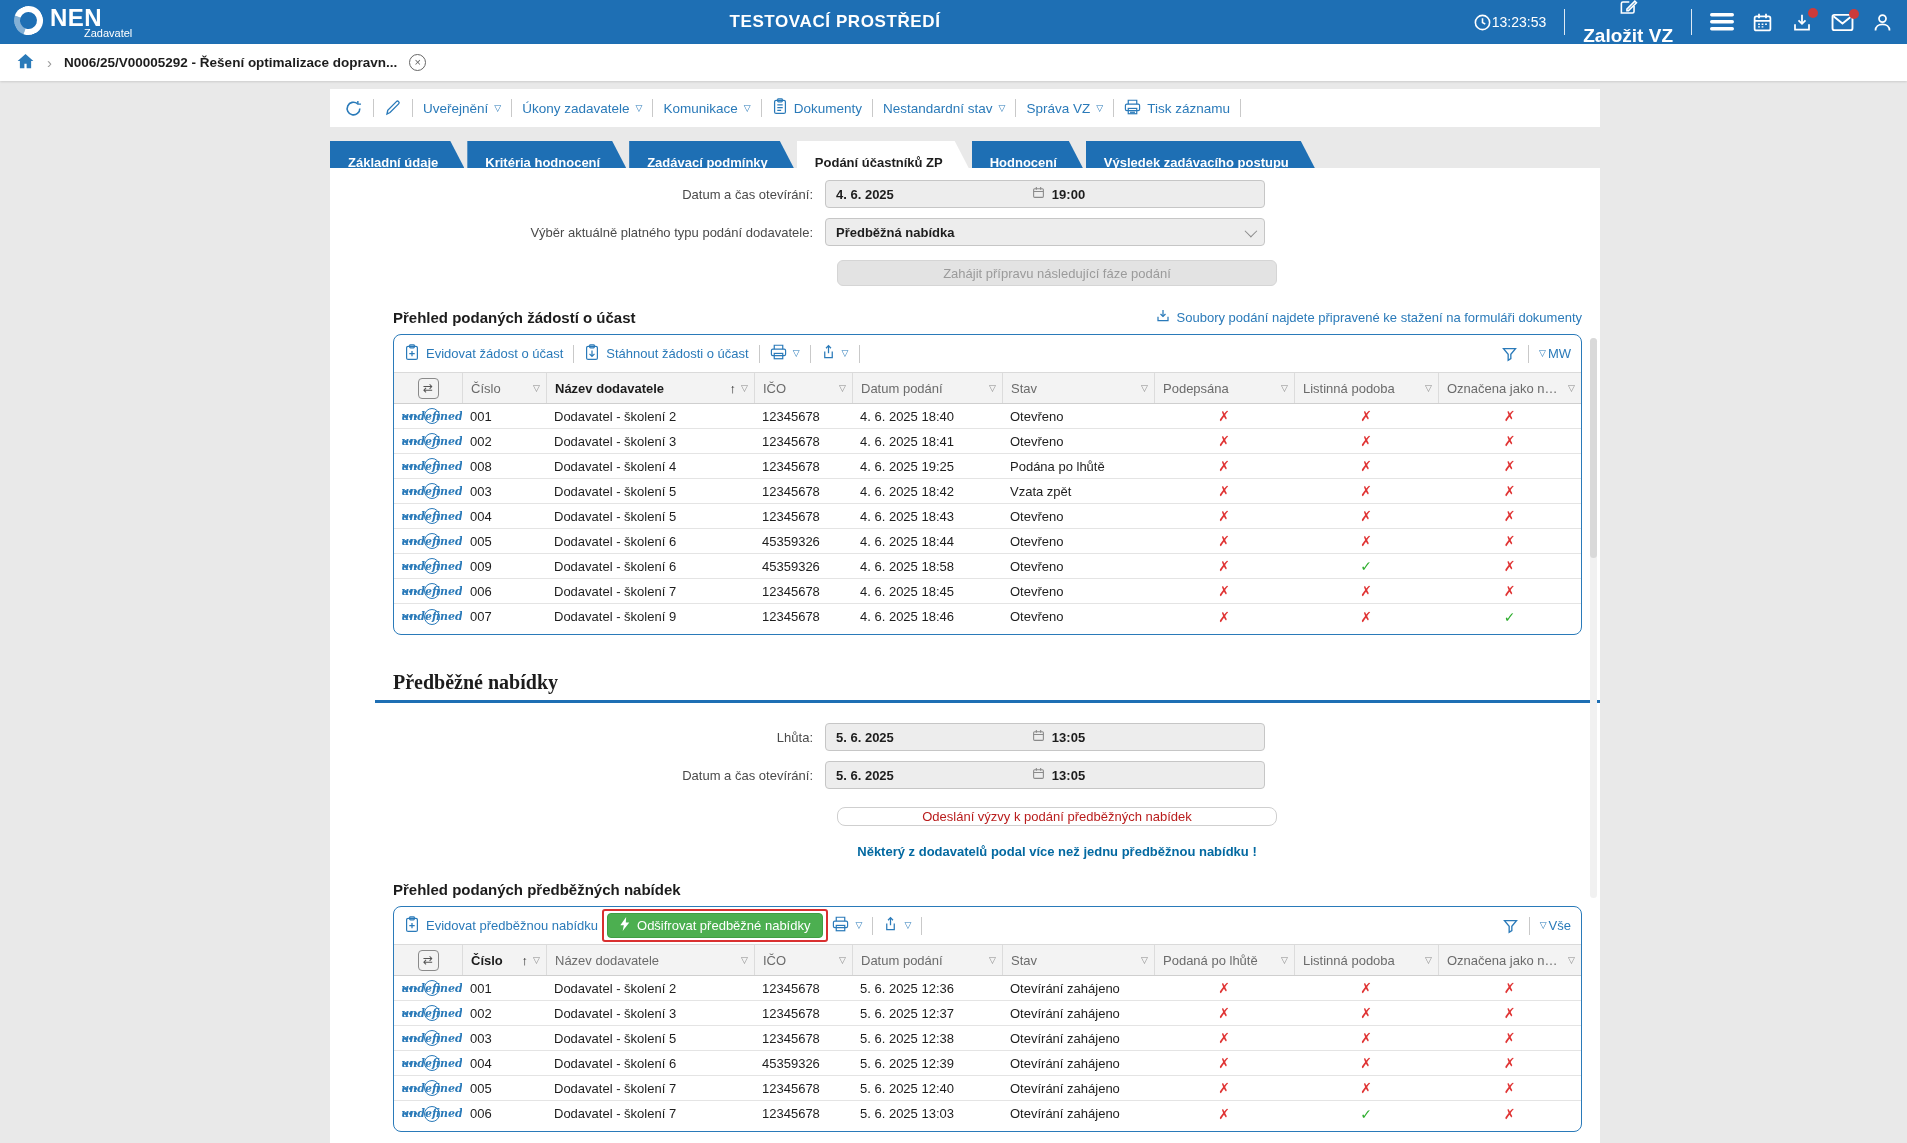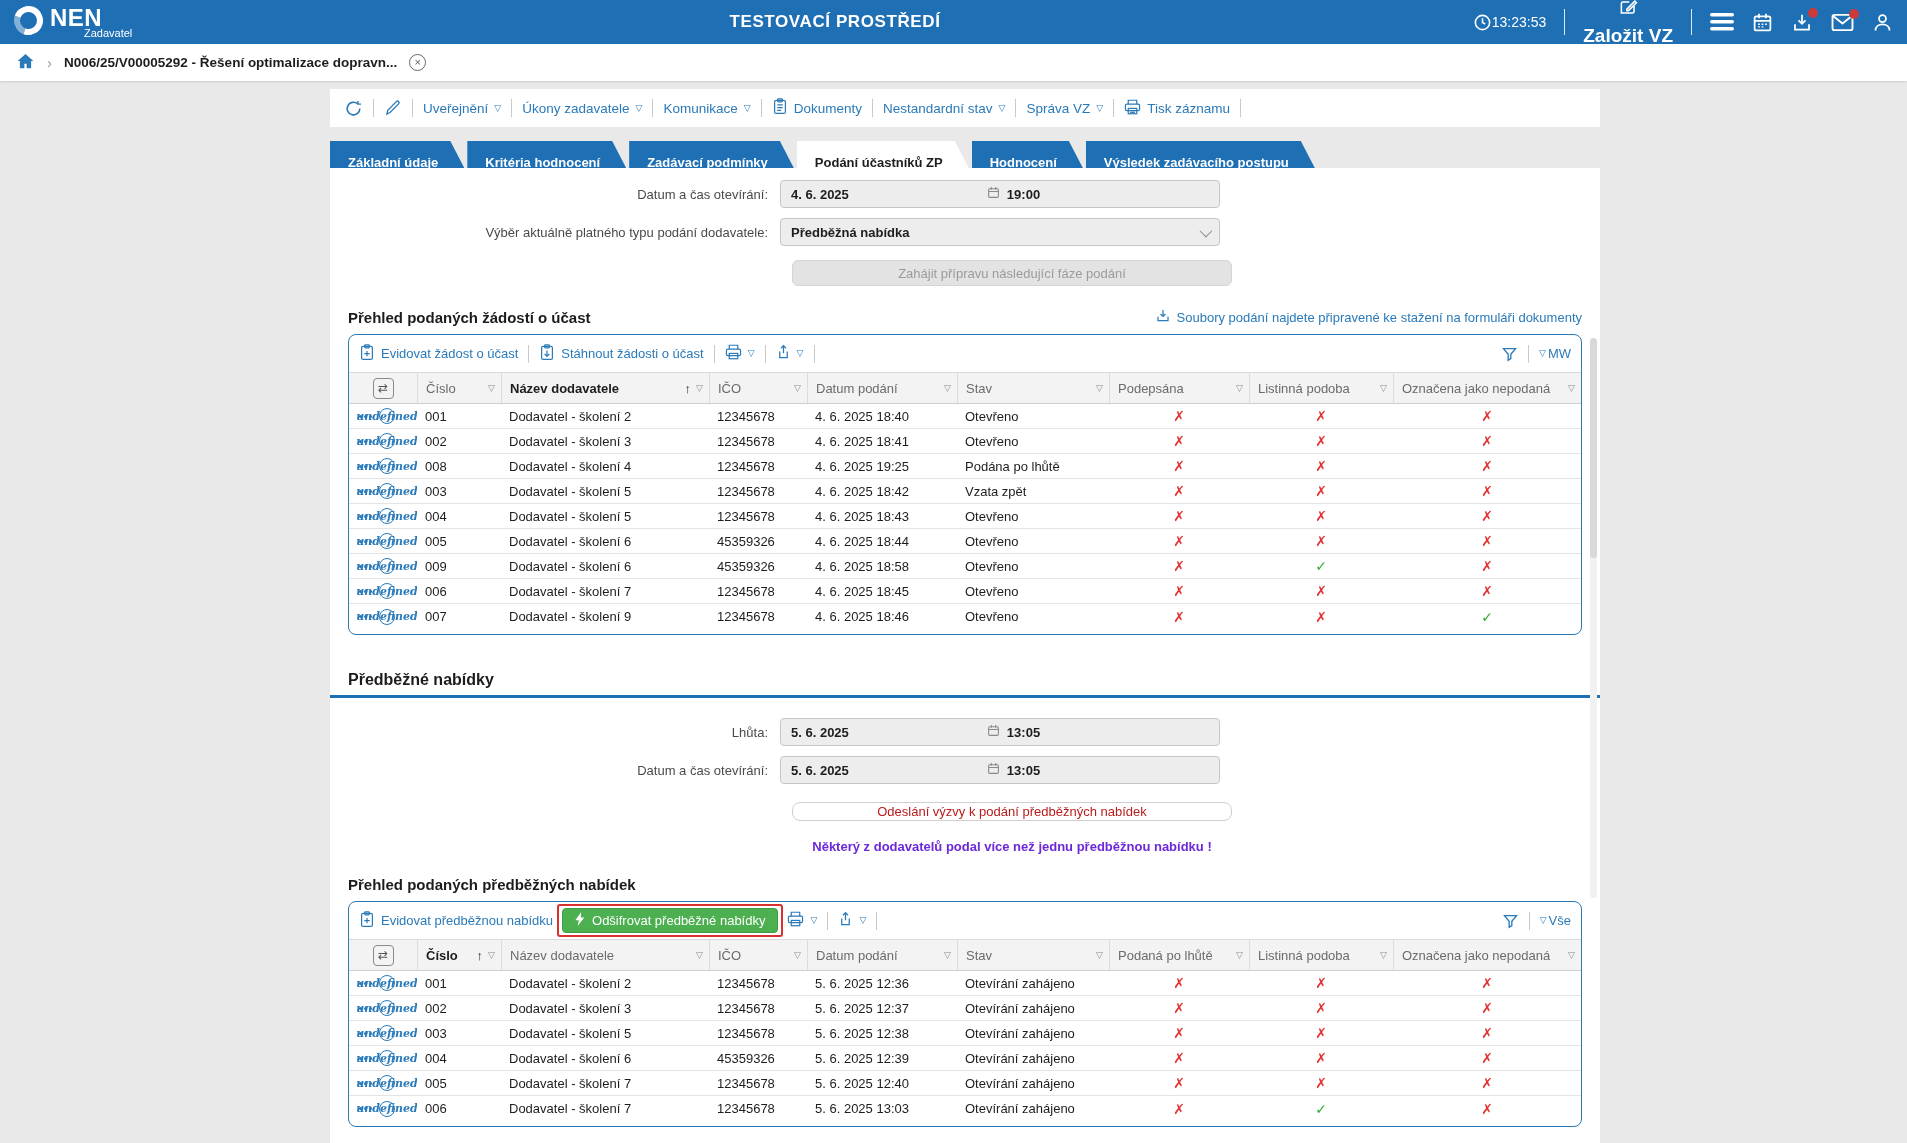--- a/index.html
+++ b/index.html
@@ -38,42 +38,42 @@
   .tlink svg { flex:0 0 auto; }
   .dd { color:#2a7ab9; font-size:9px; line-height:1; }
   .ticon { color:#2a7ab9; display:inline-flex; cursor:pointer; }
 
   
   .tabs-row { display:flex; margin-top:14px; height:27px; }
   .tab { background:#1e6fb4; color:#fff; font-size:13px; font-weight:bold; display:flex; align-items:center; padding:16px 26px 0 18px; margin-right:3px; clip-path:polygon(0 0, calc(100% - 14px) 0, 100% 100%, 0 100%); cursor:pointer; white-space:nowrap; }
   .tab.active { background:#fff; color:#1d1d1d; }
 
   
-  .content { background:#fff; min-height:975px; padding-top:2px; position:relative; }
+  .content { background:#fff; min-height:975px; padding-top:2px; position:relative;padding-left:45px; }
   .vtrack { position:absolute; right:3px; top:170px; width:7px; height:560px; background:#f1f1f1; border-radius:4px; }
   .vtrack i { display:block; width:7px; height:220px; background:#d9d9d9; border-radius:4px; }
 
   
   .form-row { display:flex; align-items:center; height:24px; margin-top:14px; }
   .form-row.first { margin-top:12px; }
   .form-label { width:450px; text-align:right; padding-right:12px; font-size:13px; color:#4a4a4a; }
   .input-box { width:440px; height:28px; background:#ededed; border:1px solid #c6c6c6; border-radius:4px; display:flex; align-items:center; font-size:13px; font-weight:bold; color:#1d1d1d; }
   .input-date { width:47%; padding-left:10px; }
   .input-time { display:flex; align-items:center; gap:7px; }
   .select-box { justify-content:space-between; padding:0 10px; cursor:pointer; }
   .chev-down { width:9px; height:9px; border-right:1.5px solid #8a8a8a; border-bottom:1.5px solid #8a8a8a; transform:rotate(45deg) translateY(-2px); }
   .disabled-btn { margin:16px 0 0 462px; width:440px; height:26px; background:#e3e3e3; border:1px solid #d5d5d5; border-radius:6px; color:#9b9b9b; font-size:13px; display:flex; align-items:center; justify-content:center; }
   .outline-btn { margin:20px 0 0 462px; width:440px; height:19px; background:#fff; border:1px solid #cfcfcf; border-radius:8px; color:#b91c1c; font-size:13px; display:flex; align-items:center; justify-content:center; cursor:pointer; }
-  .warning { margin:18px 0 0 462px; width:440px; text-align:center; color:#6d28d9; font-size:13px; font-weight:bold; }
+  .warning { margin:18px 0 0 462px; width:440px; text-align:center; color:#0369a1; font-size:13px; font-weight:bold; }
 
   
   .sec-head { display:flex; align-items:center; justify-content:space-between; margin:22px 18px 0 18px; }
   .sec-head h2, .h2 { font-size:15px; font-weight:bold; color:#1c1c1c; }
   .files-link { font-size:13px; }
-  .section2-title { margin:36px 0 0 18px; font-size:16px; font-weight:bold; color:#1c1c1c; }
+  .section2-title { margin:36px 0 0 18px; font-size:20px; font-weight:bold; color:#1c1c1c;font-family:Liberation Serif, serif; }
   .blue-rule { height:3px; background:#1e6fb4; margin-top:6px; }
   .h2 { margin:22px 18px 0 18px; }
 
   
   .card { margin:8px 18px 0 18px; border:1px solid #2a7ab9; border-radius:8px; background:#fff; overflow:hidden; padding-bottom:5px; }
   .card-toolbar { height:37px; display:flex; align-items:center; padding:0 10px; font-size:13px; }
   .spacer { flex:1; }
   .view-label { color:#2a7ab9; font-size:13px; cursor:pointer; margin-left:2px; }
   .decrypt-wrap { border:2px solid #d93030; border-radius:3px; padding:2px 3px; margin:0 4px; display:inline-flex; }
   .decrypt-btn { background:#4caf50; border:1px solid #3f9e44; color:#fff; font-family:inherit; font-size:13px; height:25px; border-radius:4px; padding:0 12px; display:inline-flex; align-items:center; gap:7px; cursor:pointer; }

